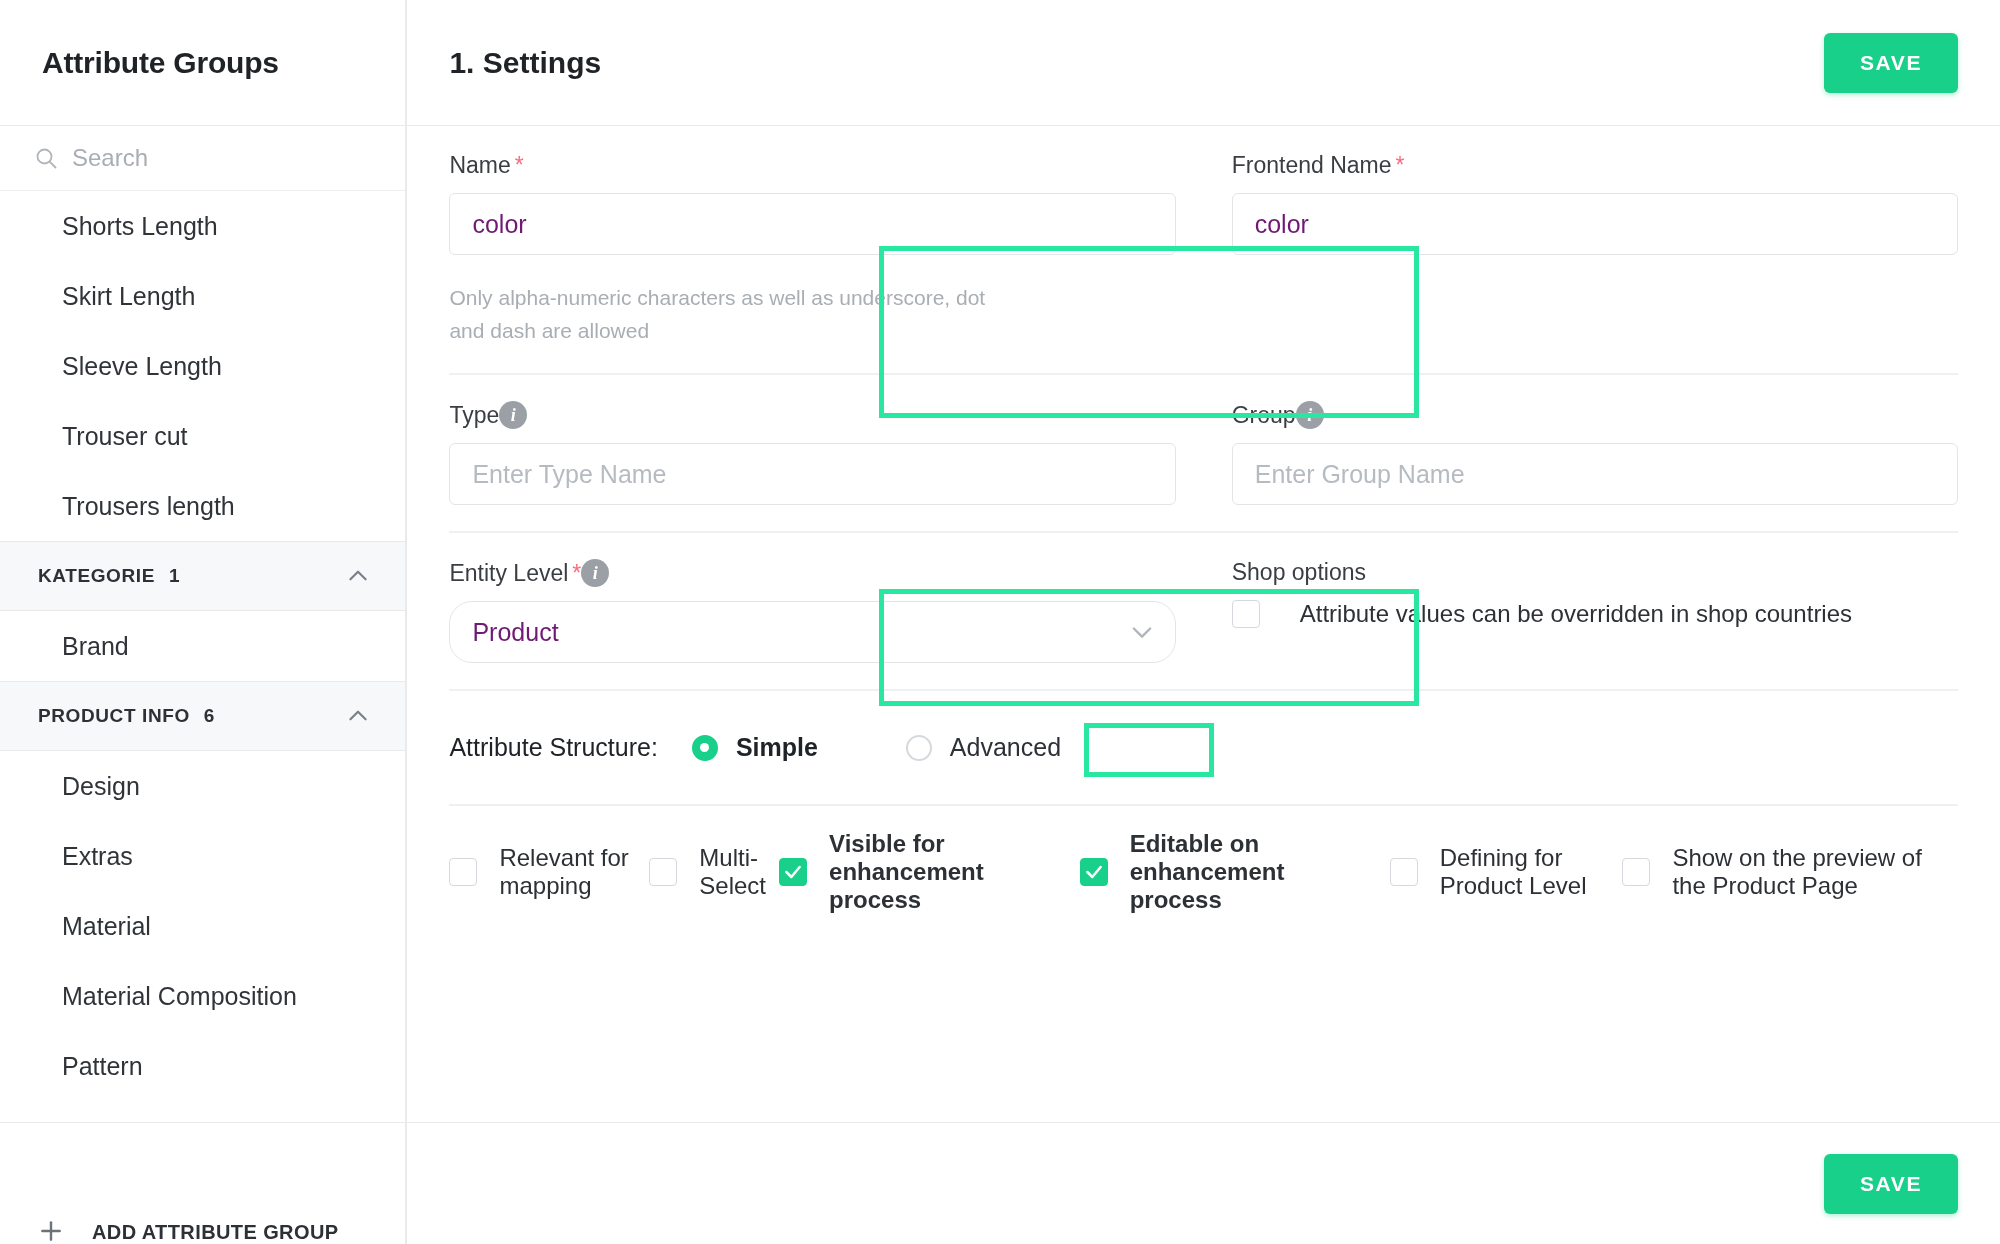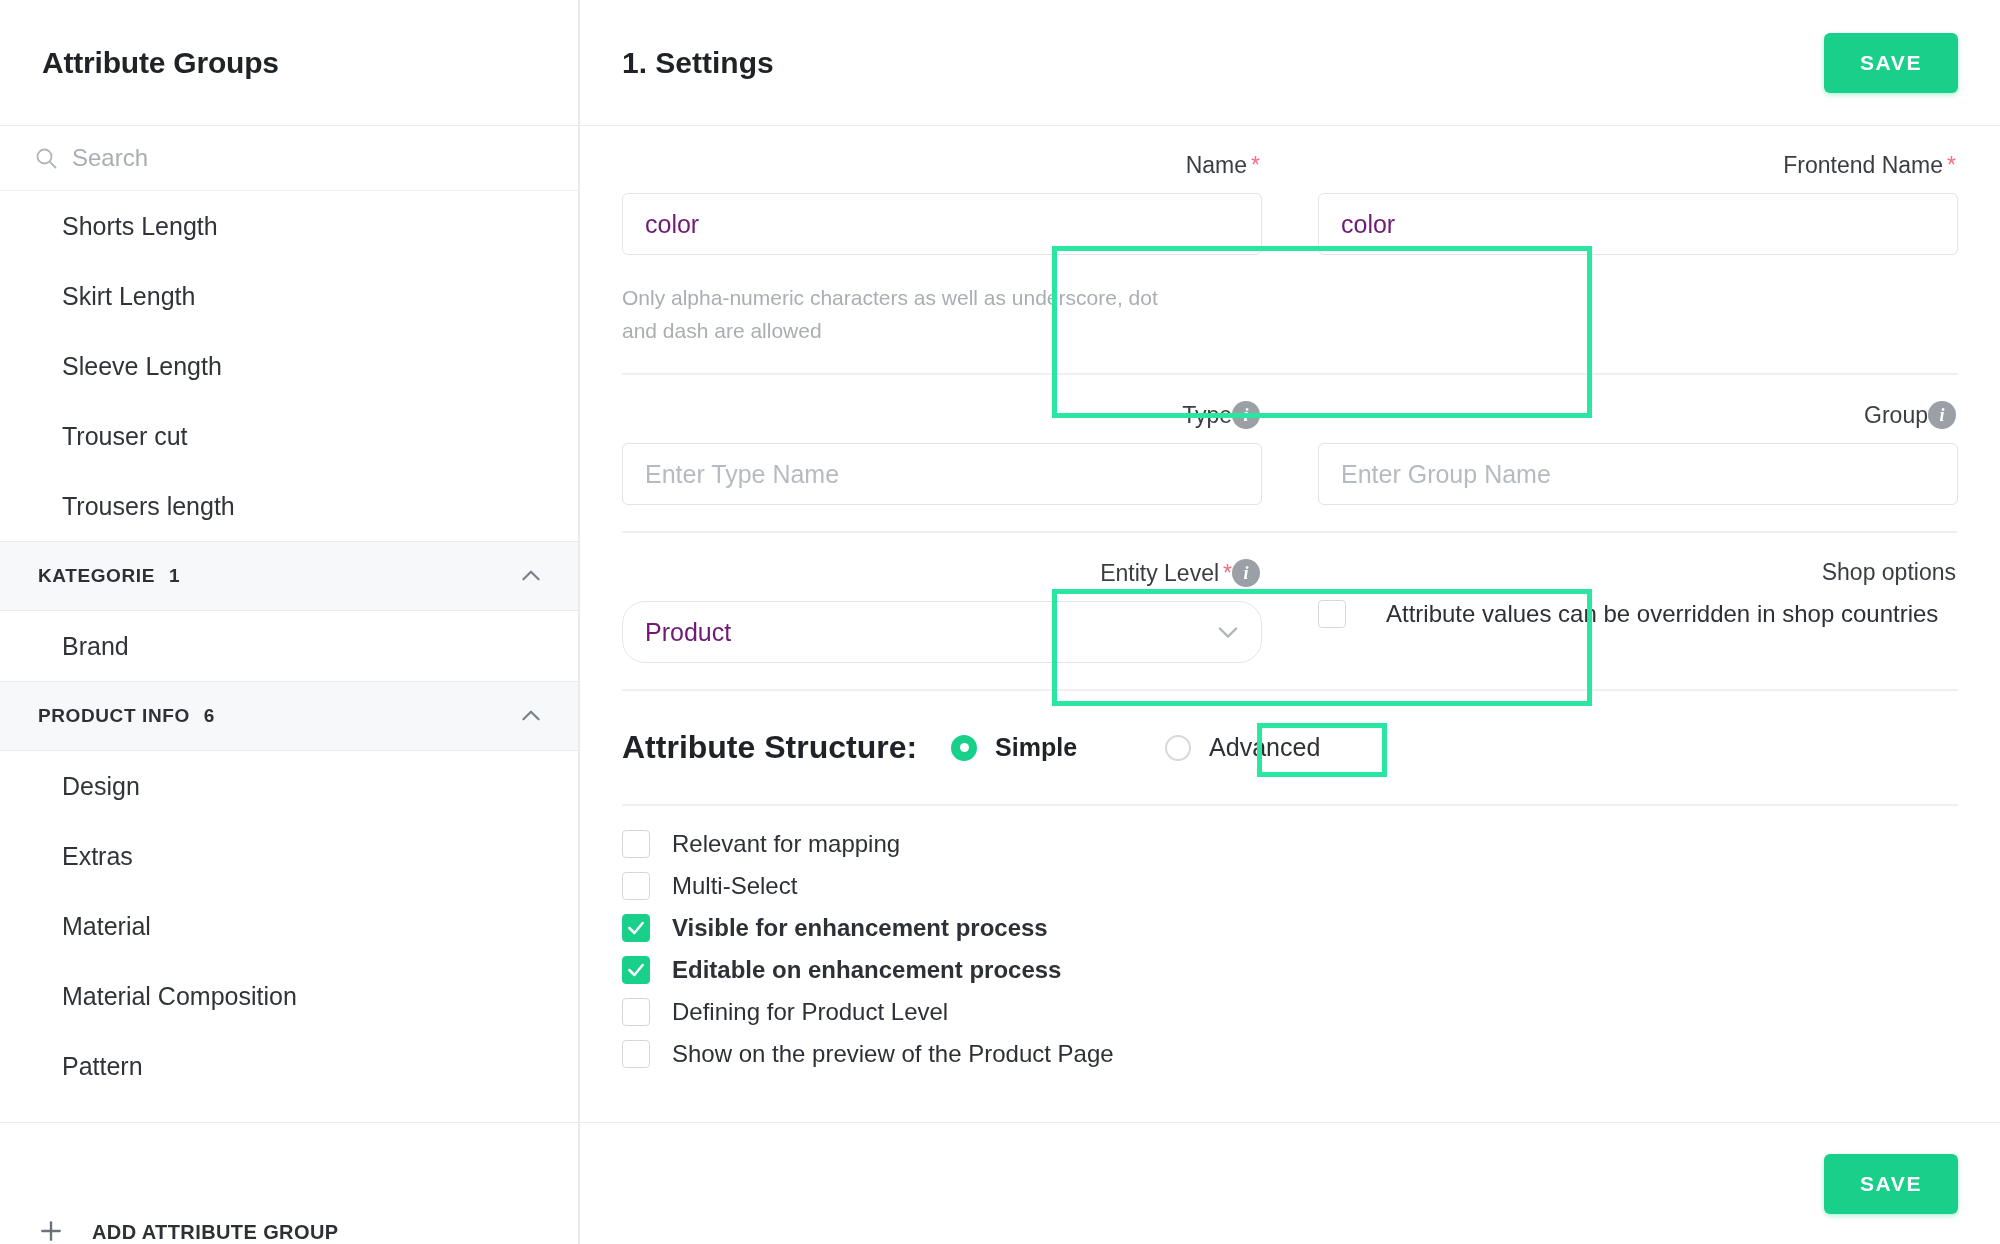--- a/index.html
+++ b/index.html
@@ -186,21 +186,21 @@
     width: 50%;
     padding: 26px 0 26px 0;
     position: relative;
   }
   .col.left  { padding-right: 28px; }
   .col.right { padding-left: 28px; }
 
   .field-label-row {
     display: flex;
     align-items: center;
-    justify-content: flex-end;
+    justify-content: flex-start;
     margin-bottom: 14px;
     padding-right: 2px;
   }
   .field-label {
     font-size: 23px;
     color: #3a3e43;
   }
   .req-star { color: #fb6a7e; font-size: 23px; margin-left: 4px; }
 
   .info-icon {
@@ -283,22 +283,22 @@
 
   
   .attr-structure {
     display: flex;
     align-items: center;
     padding: 28px 0 28px 0;
     border-bottom: 2px solid #eef0f2;
     position: relative;
   }
   .attr-structure-label {
-    font-size: 32px;
-    font-weight: bold;
+    font-size: 25px;
+    font-weight: normal;
     color: #1f2226;
     margin-right: 10px;
   }
   .radio-opt {
     display: flex;
     align-items: center;
     gap: 18px;
     cursor: pointer;
     padding: 14px 24px;
   }
@@ -317,21 +317,21 @@
     background: #19d08a;
   }
   .radio-dot { display: none; width: 9px; height: 9px; border-radius: 50%; background: #ffffff; }
   .radio-circle.selected .radio-dot { display: block; }
   .radio-label { font-size: 25px; color: #2d3136; }
   .radio-label.sel { font-weight: bold; color: #1f2226; }
 
   .checkbox-list {
     padding: 22px 0 20px 0;
     display: flex;
-    flex-direction: column;
+    flex-direction: row;
     gap: 10px;
   }
   .checkbox-list .cb-row { padding: 2px 0; }
 
   .main-footer {
     height: 122px;
     min-height: 122px;
     border-top: 1px solid #e8eaec;
     display: flex;
     align-items: center;

